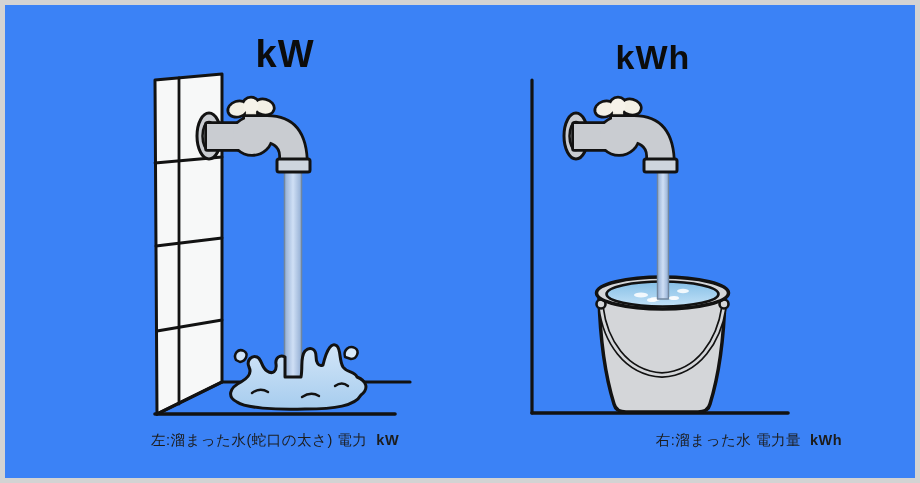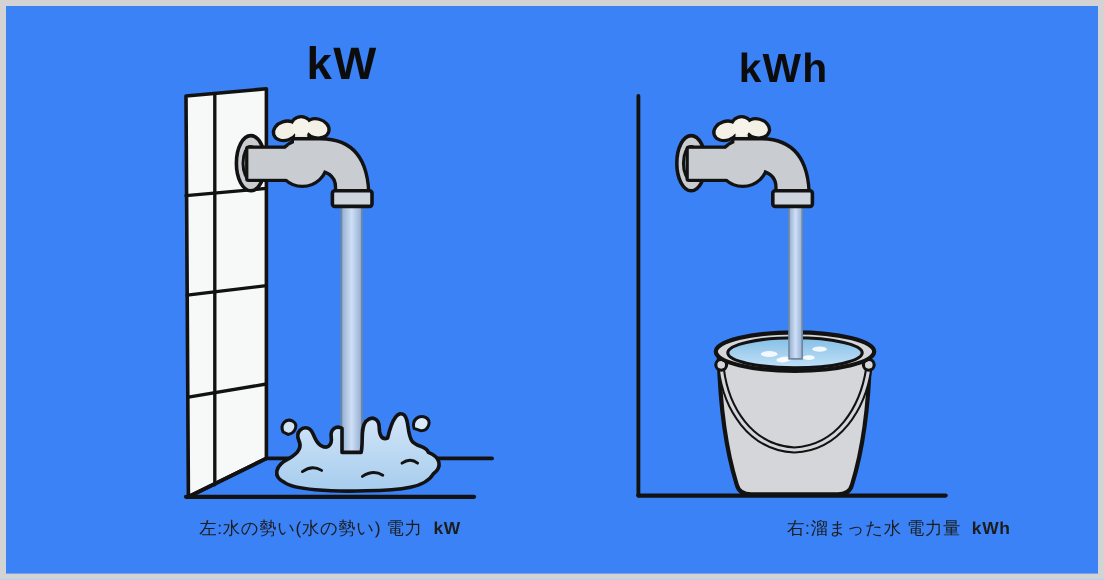--- a/index.html
+++ b/index.html
@@ -170,19 +170,19 @@
       <ellipse cx="669" cy="293" rx="5" ry="2" fill="#ffffff" opacity="0.9"></ellipse>
 
       <use href="#faucet-def" x="367" y="0"></use>
     </g>
   </svg>
 
   <div class="title left">kW</div>
   <div class="title right">kWh</div>
 
   <div class="caption left">
-    <span>左:水の勢い(水の勢い) 電力</span><span class="unit">kW</span>
+    <span>左:溜まった水(蛇口の太さ) 電力</span><span class="unit">kW</span>
   </div>
   <div class="caption right">
     <span>右:溜まった水 電力量</span><span class="unit">kWh</span>
   </div>
 
 </div>
 
 </body></html>

